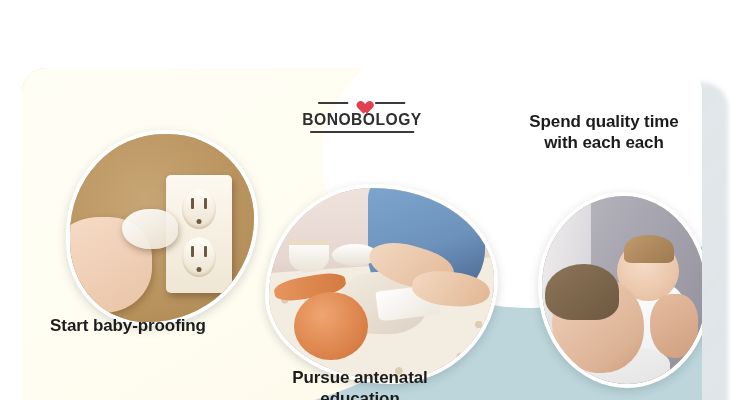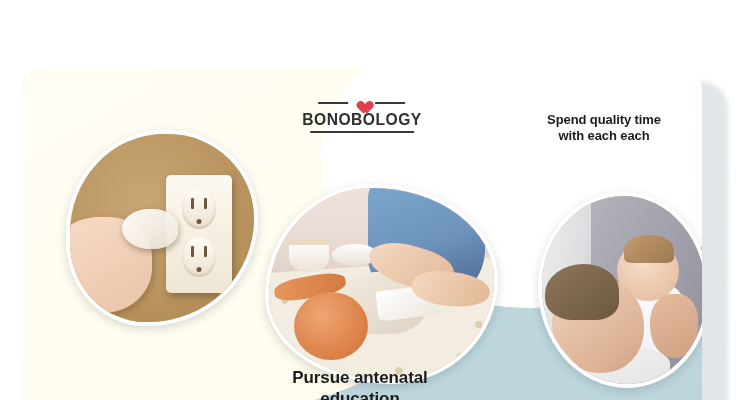--- a/index.html
+++ b/index.html
@@ -371,21 +371,21 @@
     font-size: 17px;
   }
   .cap-2 {
     left: 248px; top: 320px;
     width: 224px;
     font-size: 17px;
   }
   .cap-3 {
     left: 496px; top: 64px;
     width: 216px;
-    font-size: 13px;
+    font-size: 17px;
   }
 </style>
 </head>
 <body>
 
 <div class="stage">
 
   <div class="card-shadow"></div>
 
   <div class="card">
@@ -456,20 +456,23 @@
         <div class="p3-baby-hair"></div>
         <div class="p3-hand"></div>
         <div class="p3-dad-shirt"></div>
         <div class="p3-dad-head"></div>
         <div class="p3-dad-hair"></div>
       </div>
     </div>
 
   </div>
 
+  <div class="caption cap-1">
+    <span>Start baby-proofing</span>
+  </div>
 
   <div class="caption cap-2">
     <div>Pursue antenatal</div>
     <div>education</div>
   </div>
 
   <div class="caption cap-3">
     <div>Spend quality time</div>
     <div>with each each</div>
   </div>

